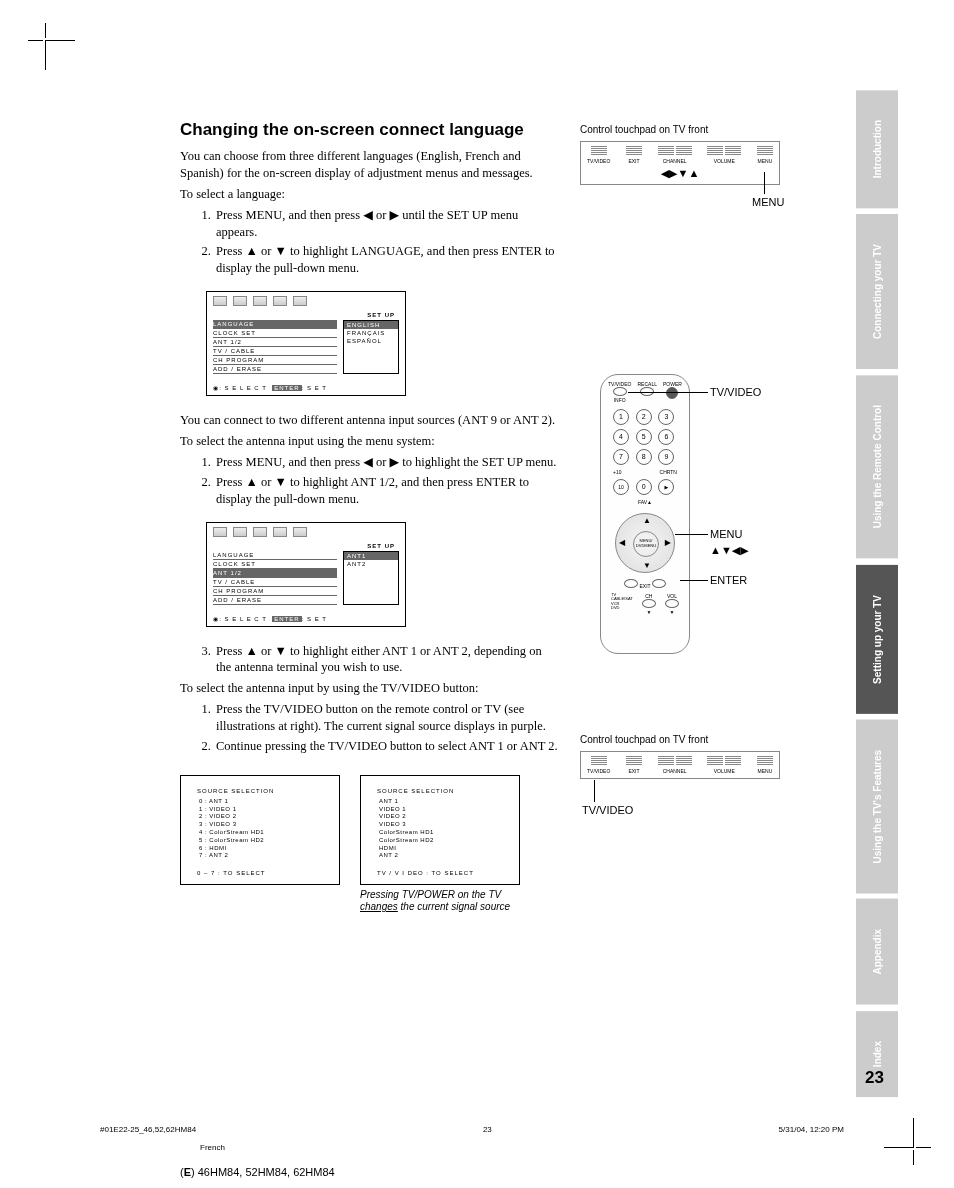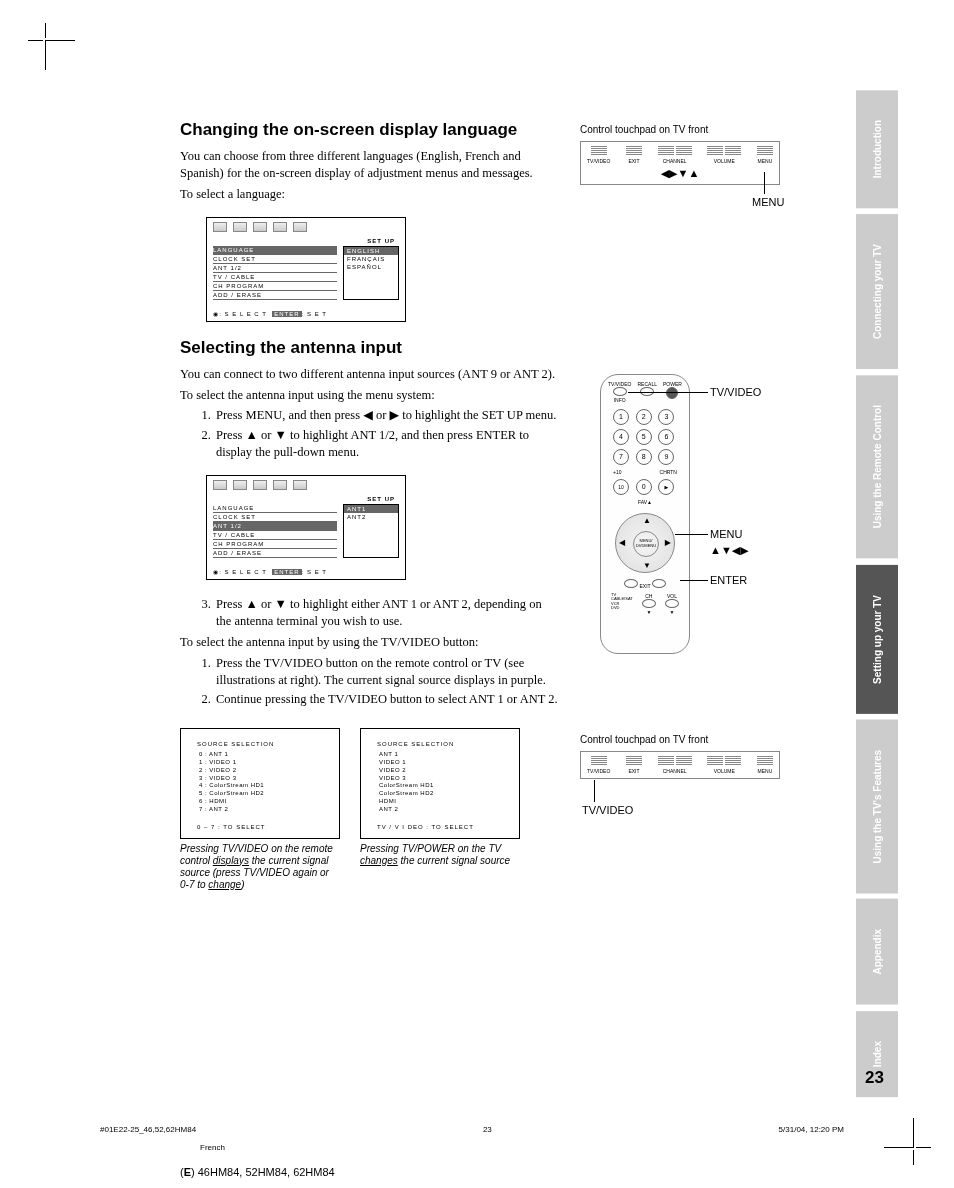--- a/index.html
+++ b/index.html
@@ -82,23 +82,27 @@
 </style>
 </head>
 <body>
 
 <div class="page">
   <div class="crop-mark crop-tl"></div>
   <div class="crop-mark crop-br"></div>
 
   <div class="content">
     <div class="left-col">
-      <h2>Changing the on-screen display language</h2>
+      <h2>Changing the on-screen connect language</h2>
       <p>You can choose from three different languages (English, French and Spanish) for the on-screen display of adjustment menus and messages.</p>
       <p>To select a language:</p>
+      <ol class="steps">
+        <li>Press MENU, and then press ◀ or ▶ until the SET UP menu appears.</li>
+        <li>Press ▲ or ▼ to highlight LANGUAGE, and then press ENTER to display the pull-down menu.</li>
+      </ol>
 
       <div class="osd-box">
         <div class="osd-tabs">
             <div class="osd-tab"></div>
             <div class="osd-tab"></div>
             <div class="osd-tab"></div>
             <div class="osd-tab"></div>
             <div class="osd-tab"></div>
           </div>
         <div class="osd-title">SET UP</div>
@@ -114,21 +118,20 @@
           <div class="osd-sub">
             <div class="hl">ENGLISH</div>
             <div>FRANÇAIS</div>
             <div>ESPAÑOL</div>
           </div>
         </div>
         <div class="osd-foot"><span>◉</span><span>: S E L E C T</span>&nbsp;&nbsp;<span style="background:#666;color:#fff;padding:0 2px;">ENTER</span><span>: S E T</span></div>
       </div>
 
 
-      <h2 style="margin-top:14px;">Selecting the antenna input</h2>
       <p>You can connect to two different antenna input sources (ANT 9 or ANT 2).</p>
       <p>To select the antenna input using the menu system:</p>
       <ol class="steps">
         <li>Press MENU, and then press ◀ or ▶ to highlight the SET UP menu.</li>
         <li>Press ▲ or ▼ to highlight ANT 1/2, and then press ENTER to display the pull-down menu.</li>
       </ol>
 
       <div class="osd-box">
         <div class="osd-tabs">
             <div class="osd-tab"></div>
@@ -171,21 +174,20 @@
             <div class="item">0 : ANT 1</div>
             <div class="item">1 : VIDEO 1</div>
             <div class="item">2 : VIDEO 2</div>
             <div class="item">3 : VIDEO 3</div>
             <div class="item">4 : ColorStream HD1</div>
             <div class="item">5 : ColorStream HD2</div>
             <div class="item">6 : HDMI</div>
             <div class="item">7 : ANT 2</div>
             <div class="foot">0 – 7 : TO SELECT</div>
           </div>
-          <div class="src-caption"><span>Pressing TV/VIDEO on the remote control </span><span class="underline">displays</span><span> the current signal source (press TV/VIDEO again or 0-7 to </span><span class="underline">change</span><span>)</span></div>
         </div>
         <div>
           <div class="src-box">
             <div class="title">SOURCE SELECTION</div>
             <div class="item">ANT 1</div>
             <div class="item">VIDEO 1</div>
             <div class="item">VIDEO 2</div>
             <div class="item">VIDEO 3</div>
             <div class="item">ColorStream HD1</div>
             <div class="item">ColorStream HD2</div>

